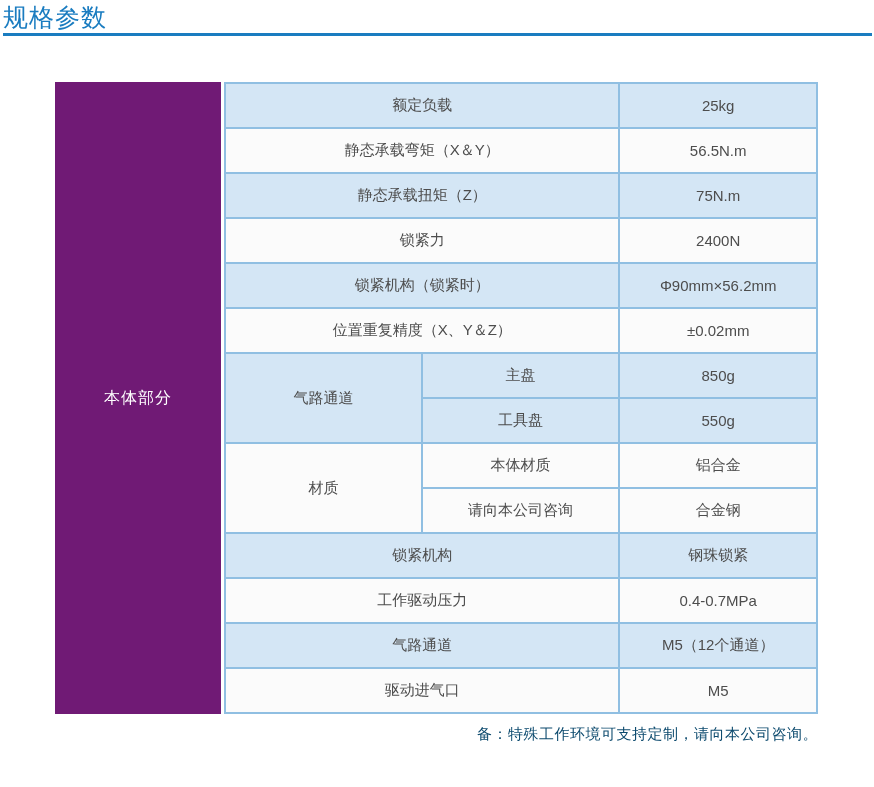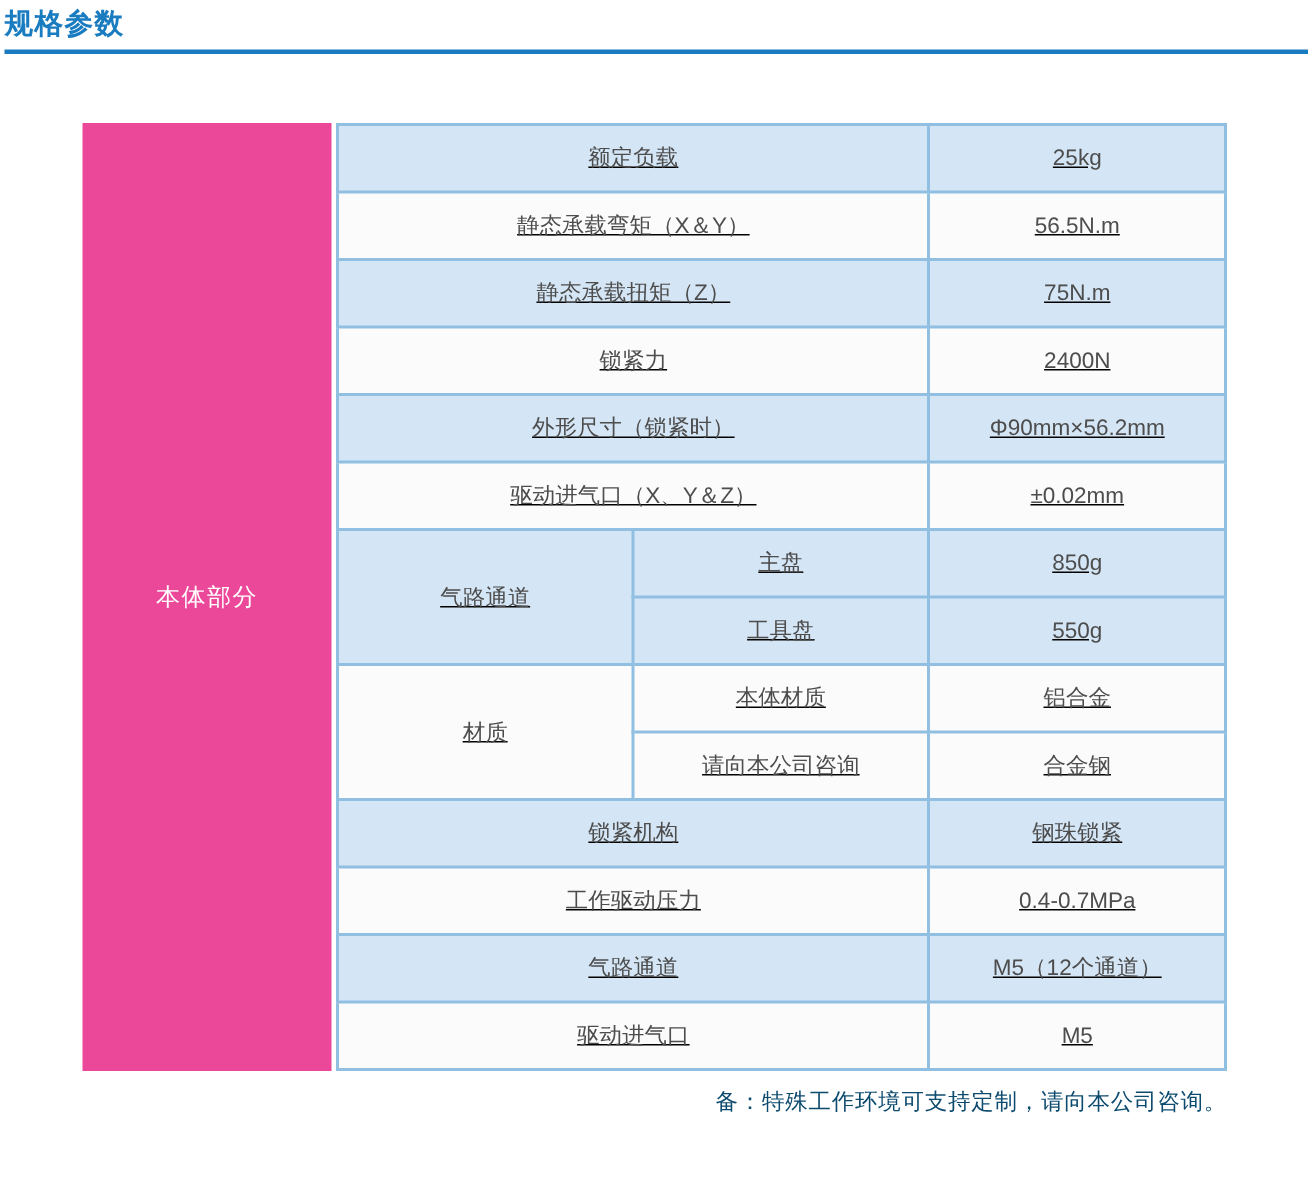--- a/index.html
+++ b/index.html
@@ -6,53 +6,52 @@
   html, body {
     margin: 0; padding: 0;
     width: 874px; height: 787px;
     background: #ffffff;
     font-family: "Liberation Sans", "DejaVu Sans", sans-serif;
     overflow: hidden;
   }
   .header { padding: 5px 0 0 3px; }
   .page-title {
     margin: 0;
-    font-size: 19px;
-    font-weight: bold;
+    font-size: 25px;
+    font-weight: normal;
     color: #1a7cc0;
     letter-spacing: 1px;
     line-height: 24px;
   }
   .title-rule {
     width: 869px;
     height: 3px;
     background: #1a7cc0;
     margin-top: 4px;
   }
   .table-wrap {
     display: flex;
     margin: 46px 0 0 55px;
     width: 763px;
   }
   .group-col {
     width: 167px;
     margin-right: 3px;
-    background: #ec4899;
+    background: #701a75;
     color: #ffffff;
     display: flex;
     align-items: center;
     justify-content: center;
     font-size: 16px;
     letter-spacing: 1px;
   }
   table.spec {
     border-collapse: collapse;
     width: 597px;
     table-layout: fixed;
-    text-decoration: underline;
   }
   table.spec col.c1 { width: 196px; }
   table.spec col.c2 { width: 197px; }
   table.spec col.c3 { width: 197px; }
   table.spec td {
     border: 2px solid #90bfe2;
     height: 45px;
     padding: 0 4px;
     text-align: center;
     vertical-align: middle;
@@ -97,25 +96,25 @@
       </tr>
       <tr class="bg-blue">
         <td colspan="2">静态承载扭矩（Z）</td>
         <td>75N.m</td>
       </tr>
       <tr class="bg-white">
         <td colspan="2">锁紧力</td>
         <td>2400N</td>
       </tr>
       <tr class="bg-blue">
-        <td colspan="2">外形尺寸（锁紧时）</td>
+        <td colspan="2">锁紧机构（锁紧时）</td>
         <td>Φ90mm×56.2mm</td>
       </tr>
       <tr class="bg-white">
-        <td colspan="2">驱动进气口（X、Y＆Z）</td>
+        <td colspan="2">位置重复精度（X、Y＆Z）</td>
         <td>±0.02mm</td>
       </tr>
       <tr class="bg-blue">
         <td rowspan="2">气路通道</td>
         <td>主盘</td>
         <td>850g</td>
       </tr>
       <tr class="bg-blue">
         <td>工具盘</td>
         <td>550g</td>

